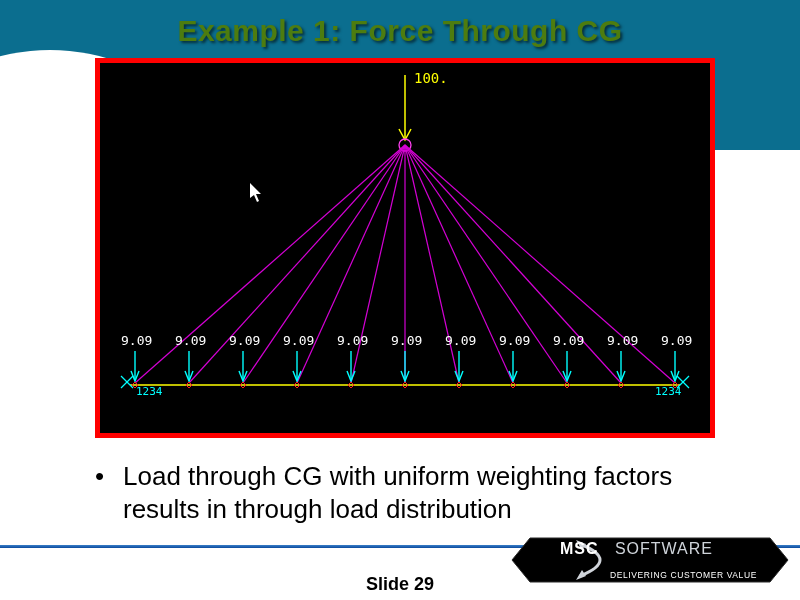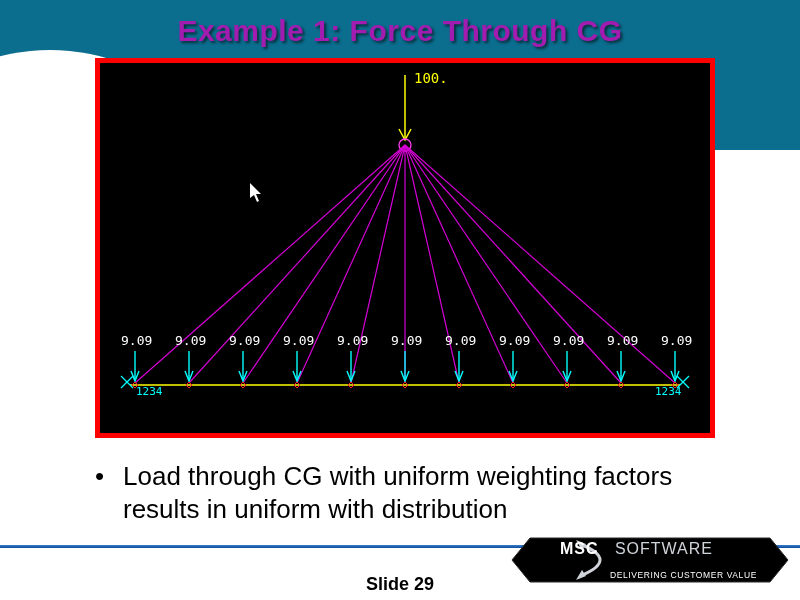--- a/index.html
+++ b/index.html
@@ -27,21 +27,21 @@
     background: #fff;
     border-radius: 50%;
   }
   .title {
     position: absolute;
     top: 14px;
     left: 0; right: 0;
     text-align: center;
     font-size: 30px;
     font-weight: bold;
-    color: #a21caf;
+    color: #4d7c0f;
     text-shadow: 2px 2px 3px rgba(0,0,0,.6);
     letter-spacing: .5px;
   }
   
   .viewport-frame {
     position: absolute;
     top: 58px; left: 95px;
     width: 620px; height: 380px;
     background: #f00;
     padding: 5px;
@@ -218,21 +218,21 @@
       <svg width="14" height="20" viewBox="0 0 14 20">
         <path d="M0 0 L0 15 L4 12 L7 19 L9 18 L6 11 L11 11 Z" fill="#fff"></path>
       </svg>
     </div>
   </div>
 </div>
 
 <div class="bullet-block">
   <div class="bullet">
     <div class="dot">•</div>
-    <div class="txt">Load through CG with uniform weighting factors results in uniform with distribution</div>
+    <div class="txt">Load through CG with uniform weighting factors results in through load distribution</div>
   </div>
 </div>
 
 <div class="footer-line"></div>
 <div class="slide-num">Slide 29</div>
 
 <div class="logo">
   <svg class="logo-body" width="280" height="62" viewBox="0 0 280 62">
     <polygon points="20,6 260,6 278,28 260,50 20,50 2,28" fill="#000" stroke="#728" stroke-width="0"></polygon>
     <polygon points="20,6 260,6 278,28 260,50 20,50 2,28" fill="none" stroke="#2a2a2a" stroke-width="1"></polygon>

